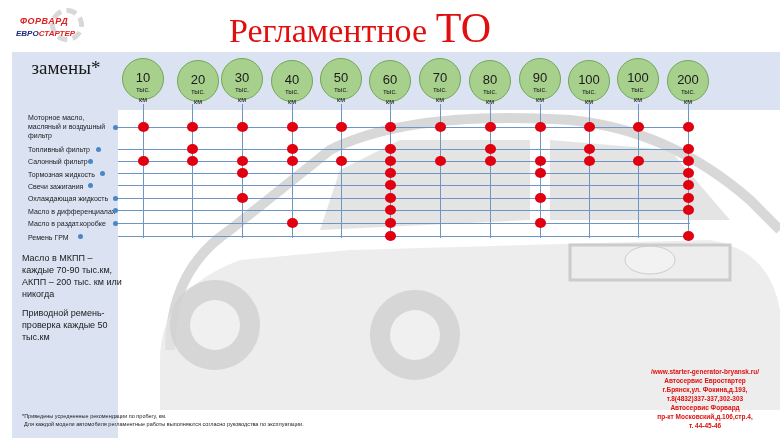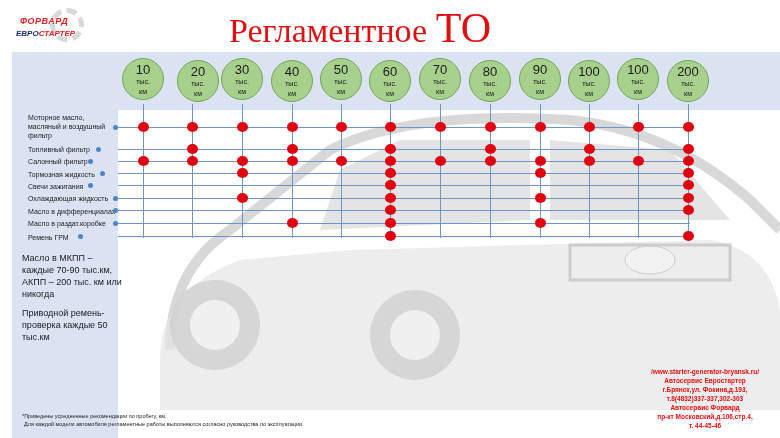--- a/index.html
+++ b/index.html
@@ -9,21 +9,21 @@
   .car{position:absolute;left:150px;top:110px;width:630px;height:328px;}
   .logo{position:absolute;left:12px;top:8px;width:70px;height:32px;}
   .gear{position:absolute;left:38px;top:0px;width:34px;height:34px;border-radius:50%;border:5px dashed #c8c8c8;box-sizing:border-box;opacity:.7;}
   .logo1{position:absolute;left:8px;top:8px;font:italic bold 9px "Liberation Sans",sans-serif;color:#e02020;letter-spacing:.5px;text-align:right;}
   .logo2{position:absolute;left:4px;top:21px;font:italic bold 8px "Liberation Sans",sans-serif;color:#1a2a7a;}
   .logo2 span{color:#e02020;}
   .title{position:absolute;left:0;top:4px;width:720px;text-align:center;font-family:"Liberation Serif",serif;color:#e01010;font-size:34px;}
   .title .big{font-size:42px;}
   .q{position:absolute;left:14px;top:56px;font-family:"Liberation Serif",serif;font-size:19px;line-height:24px;color:#1a1a1a;text-align:center;width:104px;}
   .circle{position:absolute;width:42px;height:42px;border-radius:50%;background:#a8d08d;border:1px solid #70a858;box-sizing:border-box;text-align:center;color:#1a1a1a;}
-  .circle .n{display:block;font-size:13px;line-height:14px;margin-top:4px;}
+  .circle .n{display:block;font-size:13px;line-height:14px;margin-top:12px;}
   .circle .u{display:block;font-size:7px;line-height:10px;}
   .vline{position:absolute;width:1px;background:#6f95c6;top:104px;height:134px;}
   .hline{position:absolute;height:1px;background:#6f95c6;left:118px;width:572px;}
   .lbl{position:absolute;left:28px;font-size:7px;line-height:9px;color:#1a1a1a;}
   .bullet{position:absolute;width:5px;height:5px;border-radius:50%;background:#4a86c8;}
   .dot{position:absolute;width:11px;height:10px;border-radius:50%;background:#e00010;margin-left:-5.5px;margin-top:-5px;}
   .note{position:absolute;left:22px;font-size:9px;line-height:12px;color:#1a1a1a;width:100px;}
   .foot{position:absolute;left:22px;top:412px;font-size:5.5px;line-height:8px;color:#222;}
   .contact{position:absolute;left:630px;top:367px;width:150px;text-align:center;font-size:6.5px;line-height:9px;color:#e01010;font-weight:bold;}
 </style>
@@ -52,20 +52,21 @@
 
 <div class="logo">
   <div class="gear"></div>
   <div class="logo1">ФОРВАРД</div>
   <div class="logo2"><span style="color:#1a2a7a">ЕВРО</span><span>СТАРТЕР</span></div>
 </div>
 
 <div class="title"><span>Регламентное </span><span class="big">ТО</span></div>
 
 <div class="q">
+  <div>замены*</div>
 </div>
 
 <div id="grid">
     <div class="hline" style="top: 127px;"></div>
     <div class="lbl" style="top: 113px; width: 85px;">Моторное масло, масляный и воздушный фильтр</div>
     <div class="bullet" style="left: 113px; top: 125px;"></div>
     <div class="hline" style="top: 149px;"></div>
     <div class="lbl" style="top: 145px; width: 95px;">Топливный фильтр</div>
     <div class="bullet" style="left: 96px; top: 147px;"></div>
     <div class="hline" style="top: 161px;"></div>

